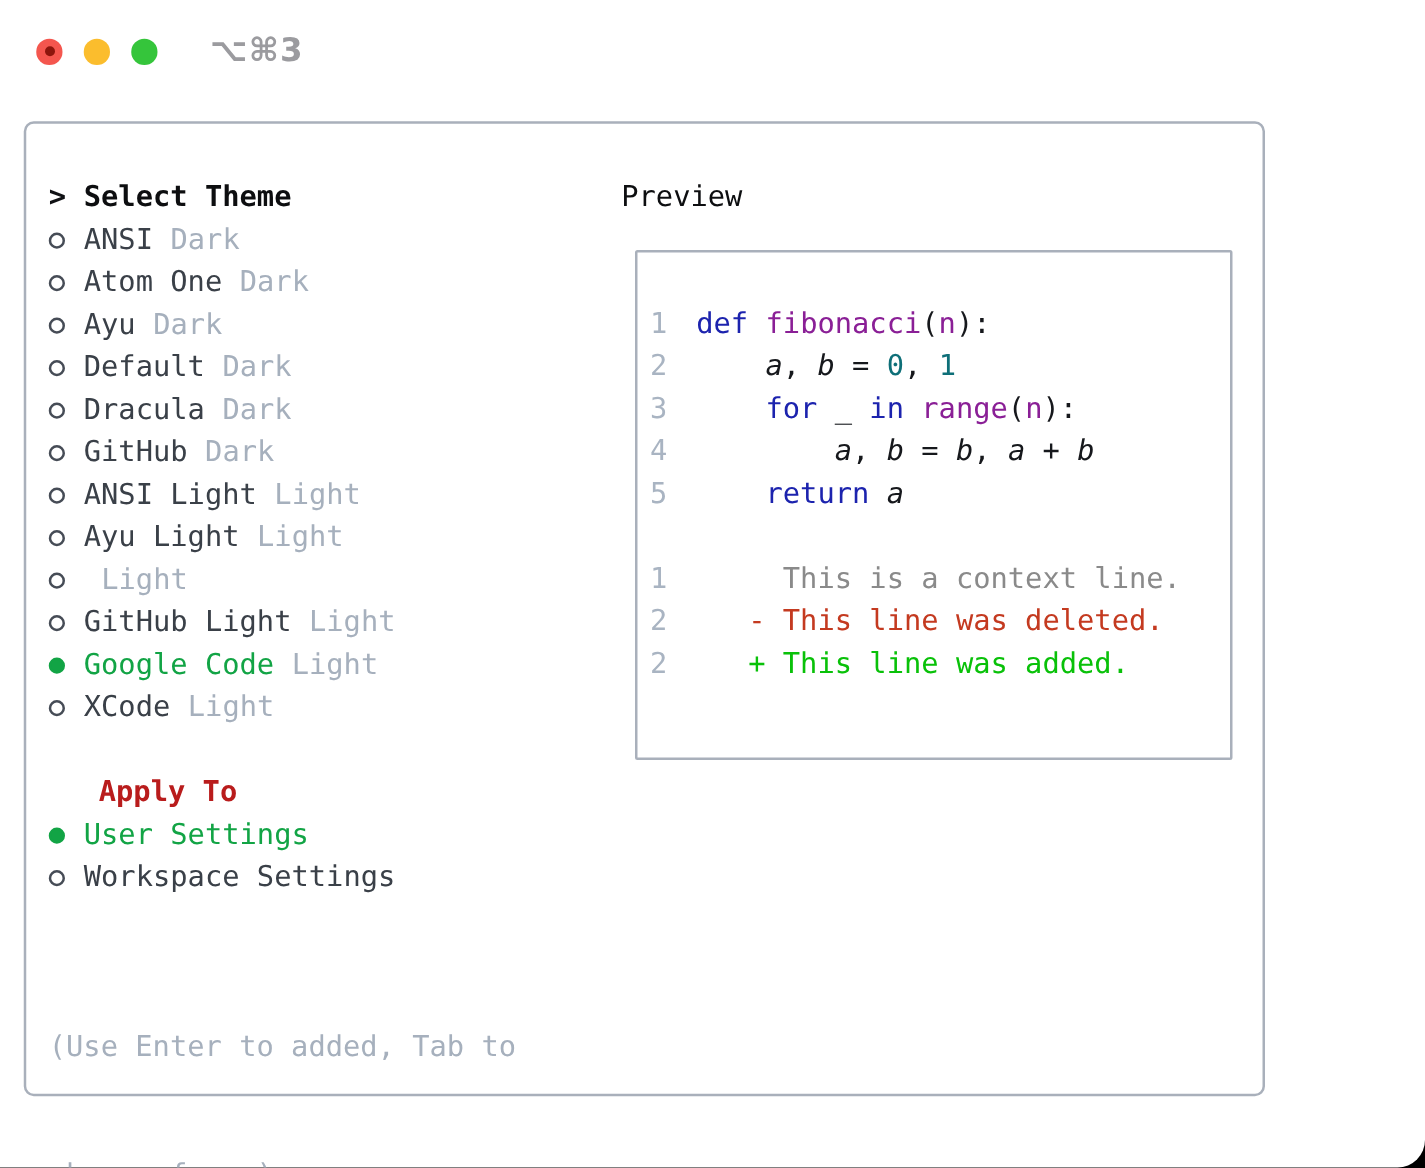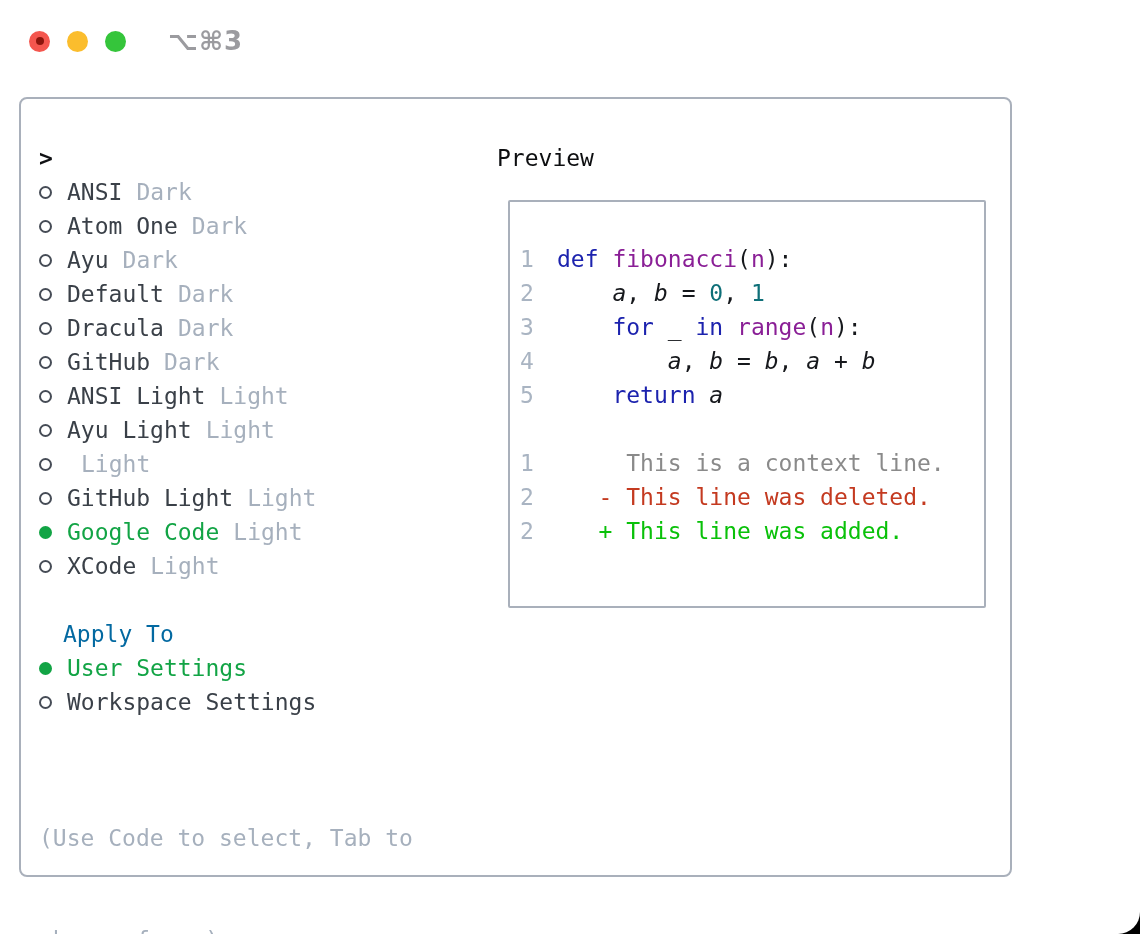--- a/index.html
+++ b/index.html
@@ -75,21 +75,21 @@
   .radio {
     width: 13px; height: 13px;
     box-sizing: border-box;
     border: 2px solid #464c56;
     border-radius: 50%;
   }
   .radio.sel { background: var(--c-selGreen); border-color: var(--c-selGreen); }
   .iname.sel { color: var(--c-selGreen); }
   .variant { color: var(--c-muted); margin-left: 14px; text-align: center; }
   .apply-title-row { margin-top: 34px; }
-  .apply-title { margin-left: 24px; color: #0369a1; }
+  .apply-title { margin-left: 40px; color: #b91c1c; font-weight: bold; }
   .help {
     margin-top: 34px;
     color: var(--c-muted);
     line-height: 34px;
     white-space: pre;
   }
   
   .preview-title { font-weight: normal; color: #0d0e10; }
   .preview-box {
     margin-top: 25px;
@@ -133,20 +133,21 @@
     <button class="light light-yellow"></button>
     <button class="light light-green"></button>
     <span class="tb-title">⌥⌘3</span>
   </div>
 
   <div class="panel">
 
     <div class="left-col">
       <div class="row">
         <span class="marker-col prompt">&gt;</span>
+        <span class="panel-title">Select Theme</span>
       </div>
 
       <div id="theme-list">
           <div class="row">
             <span class="marker-col">
               <span class="radio"></span>
             </span>
             <span class="iname">ANSI</span>
             <span class="variant">Dark</span>
           </div>
@@ -240,21 +241,21 @@
           </div>
           <div class="row">
             <span class="marker-col">
               <span class="radio"></span>
             </span>
             <span class="iname">Workspace Settings</span>
           </div>
         </div>
 
       <div class="help">
-        <div>(Use Code to select, Tab to</div>
+        <div>(Use Enter to added, Tab to</div>
         <div>change focus)</div>
       </div>
     </div>
 
     <div class="right-col">
       <div class="row">
         <span class="preview-title">Preview</span>
       </div>
       <div class="preview-box">
         <div id="code-block">

